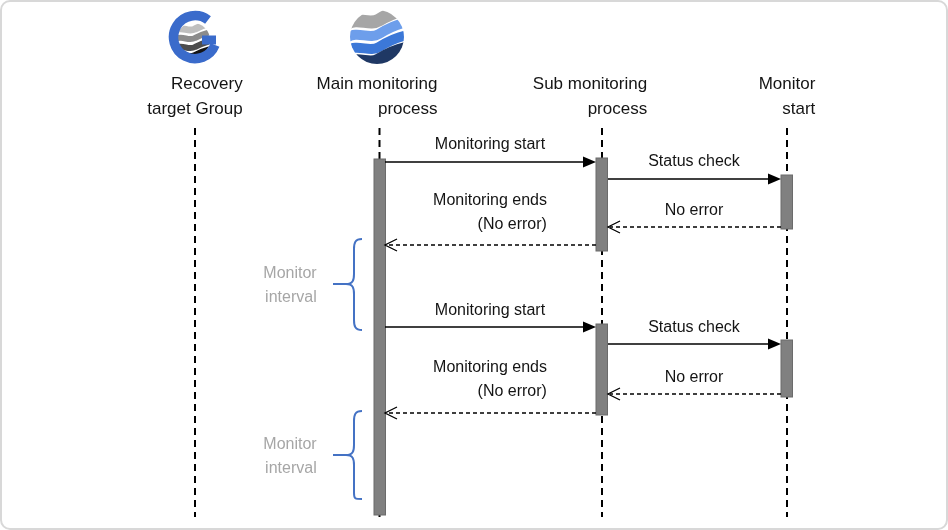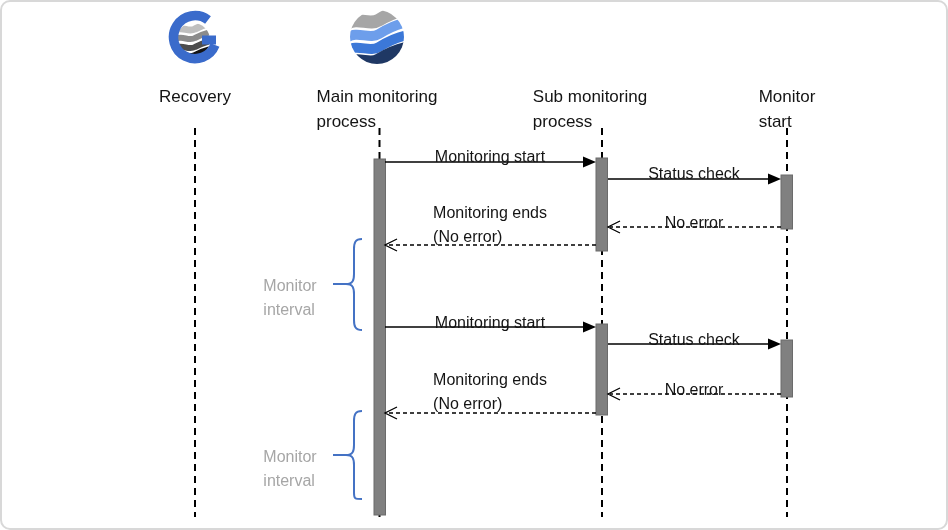--- a/index.html
+++ b/index.html
@@ -11,25 +11,24 @@
     border:2px solid #d8d8d8;
     border-radius:10px;
     overflow:hidden;
     font-family:"Liberation Sans", sans-serif;
   }
   .diagram-svg{position:absolute;left:0;top:0;}
   .lbl{
     position:absolute;
     transform:translateX(-50%);
     white-space:nowrap;
-    text-align:left;
+    text-align:right;
     color:#141414;
     font-size:16px;
     line-height:24px;
-    margin-top:13px;
   }
   .hdr{font-size:17px;line-height:25px;}
   .interval{color:#a6a6a6;font-size:16px;line-height:24px;}
   .icon{position:absolute;transform:translateX(-50%);}
 </style>
 </head>
 <body>
 
 <div class="frame">
 
@@ -139,20 +138,21 @@
         <path d="M-2,17 C10,9 21,19 31,13 C39,8 48,4 60,2" fill="none" stroke="#a6a6a6" stroke-width="13"></path>
         <path d="M-2,31 C10,23 21,33 31,27 C39,22 49,17 60,15" fill="none" stroke="#6d9eeb" stroke-width="10"></path>
         <path d="M-2,44 C10,36 21,46 31,40 C39,35 49,30 60,28" fill="none" stroke="#3c78d8" stroke-width="10"></path>
         <path d="M-2,58 C10,50 21,60 31,54 C39,49 49,44 60,42" fill="none" stroke="#1f3864" stroke-width="15"></path>
       </g>
     </svg>
   </div>
 
   <div class="lbl hdr" style="left:193px;top:69px">
     <div>Recovery</div>
+    <div>target Group</div>
   </div>
   <div class="lbl hdr" style="left:375px;top:69px">
     <div>Main monitoring</div>
     <div>process</div>
   </div>
   <div class="lbl hdr" style="left:588px;top:69px">
     <div>Sub monitoring</div>
     <div>process</div>
   </div>
   <div class="lbl hdr" style="left:785px;top:69px">

